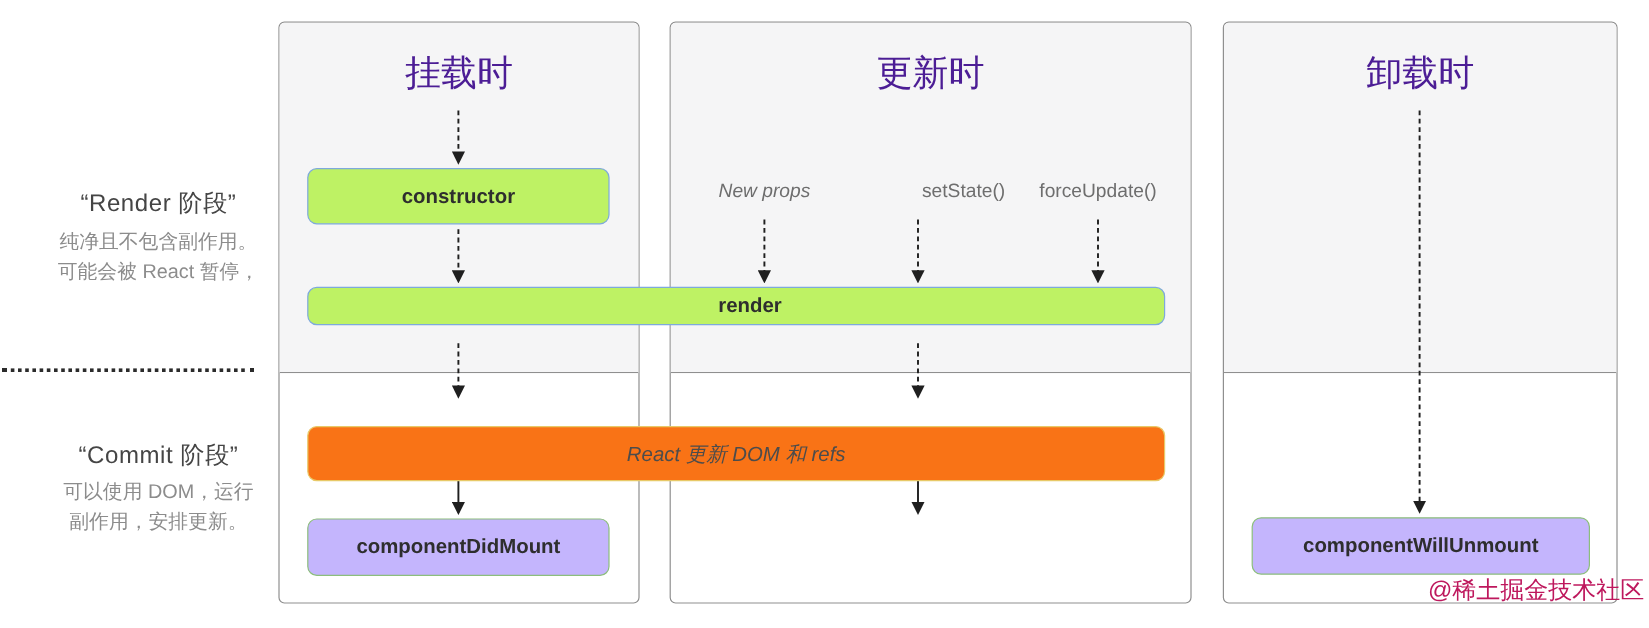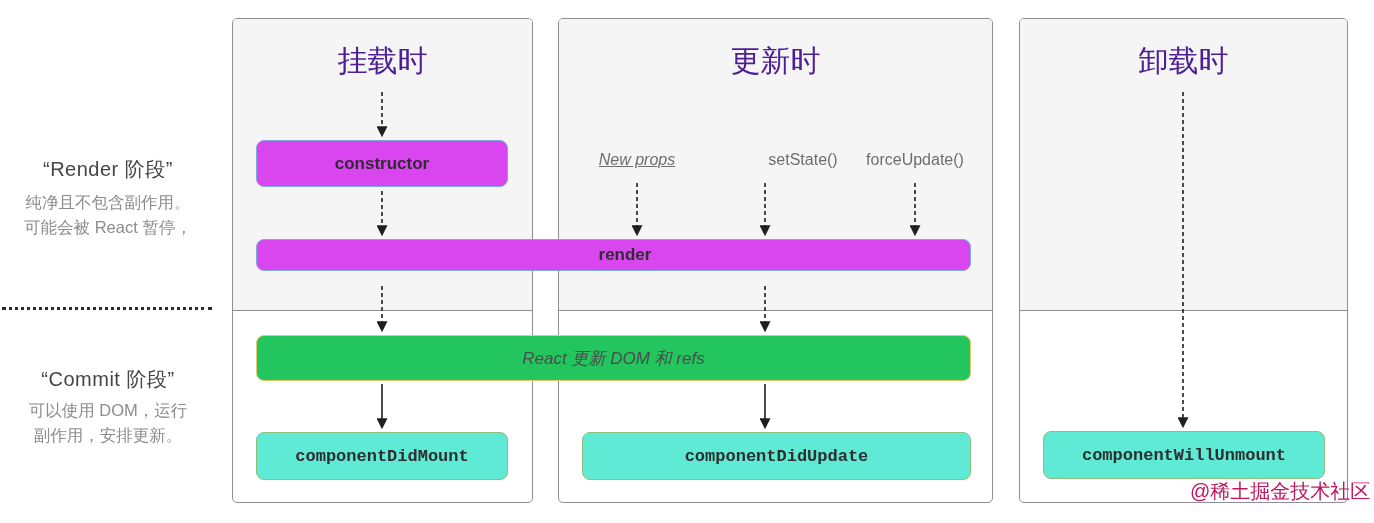--- a/index.html
+++ b/index.html
@@ -1,45 +1,45 @@
 <!DOCTYPE html>
 <html><head>
 <meta charset="utf-8">
 <style>
   html,body{margin:0;padding:0;background:#ffffff;}
   body{font-family:"Liberation Sans","DejaVu Sans",sans-serif;}
   .canvas{position:relative;width:1374px;height:523px;background:#ffffff;overflow:hidden;}
 
   
-  .sidebar{position:absolute;left:0;top:0;width:216px;height:523px;}
+  .sidebar{position:absolute;left:0;top:0;width:216px;height:523px;padding-left:48px;}
   .phase-title{position:absolute;left:0;width:100%;text-align:center;font-size:20px;color:#454545;letter-spacing:.5px;}
   .phase-desc{position:absolute;left:0;width:100%;text-align:center;font-size:16.5px;color:#8c8c8c;line-height:25px;}
   .render-title{top:156px;}
   .render-desc{top:190px;}
   .commit-title{top:366px;}
   .commit-desc{top:398px;}
   .phase-divider{position:absolute;top:307px;left:2px;width:210px;border-top:3px dotted #2b2b2b;}
 
   
   .col{position:absolute;top:18px;height:485px;background:#ffffff;border:1px solid #8f8f8f;border-radius:5px;box-sizing:border-box;}
   .col-mount{left:232px;width:301px;}
   .col-update{left:558px;width:435px;}
   .col-unmount{left:1019px;width:329px;}
   .col-gray{position:absolute;left:0;top:0;width:100%;height:292px;background:#f5f5f6;border-bottom:1px solid #8f8f8f;border-radius:4px 4px 0 0;box-sizing:border-box;}
   .col-title{position:absolute;top:22px;left:0;width:100%;text-align:center;font-size:30px;font-weight:400;color:#4c1d95;margin:0;}
 
   
   .trigger{position:absolute;top:151px;transform:translateX(-50%);font-size:16px;color:#6e6e6e;white-space:nowrap;z-index:5;}
-  .trigger.italic{font-style:italic;text-decoration:underline;}
+  .trigger.italic{font-style:italic;}
 
   
   .box{position:absolute;box-sizing:border-box;border-radius:8px;display:flex;align-items:center;justify-content:center;font-size:17px;z-index:5;}
-  .box.blue{background:#d946ef;border:1.5px solid #7ea9dc;color:#2e2e2e;font-weight:bold;}
-  .box.yellow{background:#22c55e;border:1.5px solid #e8c968;color:#4c4c4c;font-style:italic;font-weight:400;}
-  .box.green{background:#5eead4;border:1.5px solid #8cbe7c;color:#2e2e2e;font-weight:bold;font-family:Liberation Mono, monospace;}
+  .box.blue{background:#bef264;border:1.5px solid #7ea9dc;color:#2e2e2e;font-weight:bold;}
+  .box.yellow{background:#f97316;border:1.5px solid #e8c968;color:#4c4c4c;font-style:italic;font-weight:400;margin-top:20px;}
+  .box.green{background:#c4b5fd;border:1.5px solid #8cbe7c;color:#2e2e2e;font-weight:bold;}
   .box-constructor{left:256px;top:140px;width:252px;height:47px;}
   .box-render{left:256px;top:239px;width:715px;height:32px;padding-left:23px;}
   .box-react-updates{left:256px;top:335px;width:715px;height:46px;}
   .box-did-mount{left:256px;top:432px;width:252px;height:48px;}
   .box-did-update{left:582px;top:432px;width:389px;height:48px;}
   .box-will-unmount{left:1043px;top:431px;width:282px;height:48px;}
 
   
   .arrows{position:absolute;left:0;top:0;width:1374px;height:523px;z-index:4;pointer-events:none;}
   .arrows line{stroke:#1f1f1f;stroke-width:1.6;}
@@ -101,18 +101,17 @@
     <line class="dashed" x1="915" y1="183" x2="915" y2="234" marker-end="url(#ah)"></line>
     <line class="dashed" x1="765" y1="286" x2="765" y2="330" marker-end="url(#ah)"></line>
     <line x1="765" y1="384" x2="765" y2="427" marker-end="url(#ah)"></line>
     <line class="dashed" x1="1183" y1="92" x2="1183" y2="426" marker-end="url(#ah)"></line>
   </svg>
 
   <div class="box blue box-constructor">constructor</div>
   <div class="box blue box-render">render</div>
   <div class="box yellow box-react-updates">React 更新 DOM 和 refs</div>
   <div class="box green box-did-mount">componentDidMount</div>
-  <div class="box green box-did-update">componentDidUpdate</div>
   <div class="box green box-will-unmount">componentWillUnmount</div>
 
   <div class="watermark">@稀土掘金技术社区</div>
 
 </div>
 
 </body></html>

